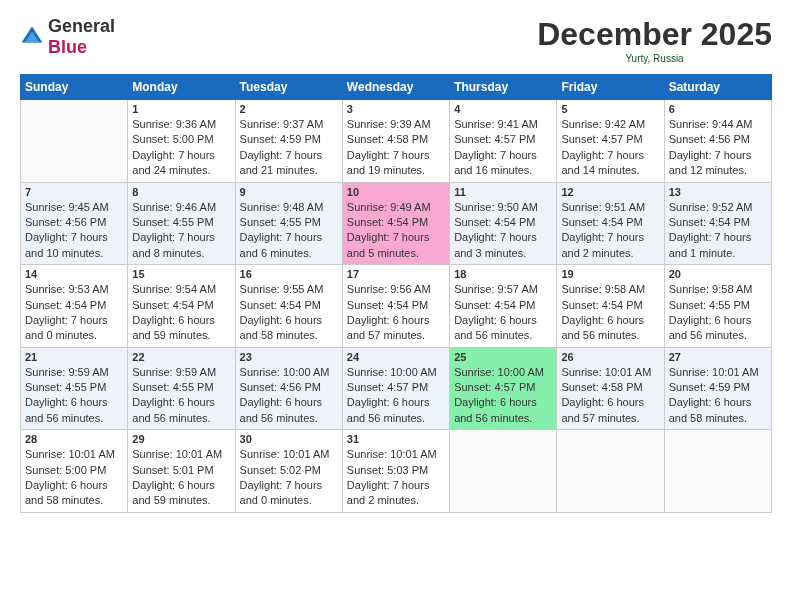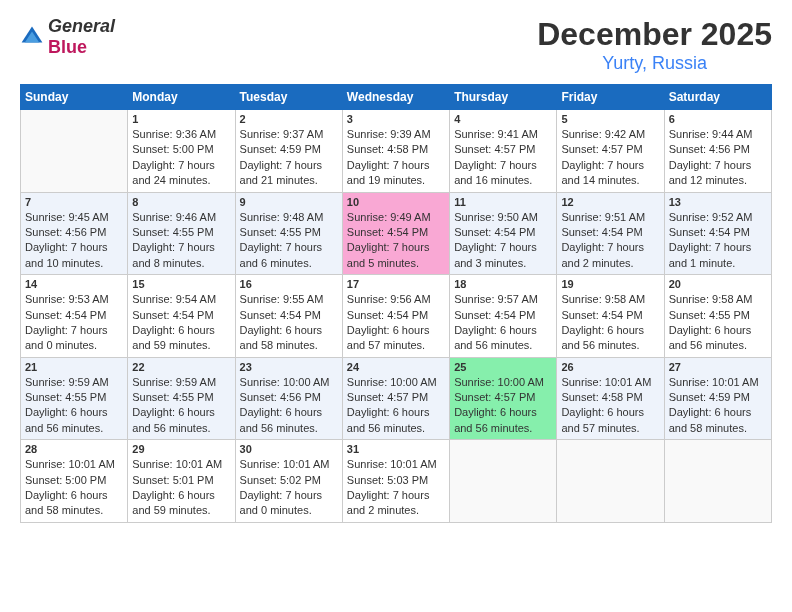--- a/index.html
+++ b/index.html
@@ -32,22 +32,22 @@
     }
     .title-block {
       text-align: center;
     }
     .month-year {
       font-size: 32px;
       font-weight: bold;
       color: #333;
     }
     .location {
-      font-size: 18px;
-      color: #3b82f6;
+      font-size: 10px;
+      color: #14532d;
     }
     .calendar {
       width: 100%;
       border-collapse: collapse;
       font-size: 10px;
       padding-left: 43px;
     }
     .calendar th {
       background-color: #1a6bbf;
       color: white;
@@ -84,21 +84,21 @@
 <body>
 
 <div class="page">
   <div class="header">
     <div class="logo">
       <svg class="logo-icon" viewBox="0 0 30 30" xmlns="http://www.w3.org/2000/svg">
         <polygon points="15,2 28,22 2,22" fill="#1a6bbf"></polygon>
         <polygon points="15,8 24,22 6,22" fill="#4a9de0"></polygon>
       </svg>
       <div>
-        <span style="font-size:18px;font-weight:bold;color:#333;font-style:italic;">General</span><br>
+        <span style="font-size:18px;font-weight:bold;color:#333;">General</span><br>
         <span style="font-size:18px;font-weight:bold;color:#be185d;">Blue</span>
       </div>
     </div>
     <div class="title-block">
       <div class="month-year">December 2025</div>
       <div class="location">Yurty, Russia</div>
     </div>
   </div>
 
   <table class="calendar">

